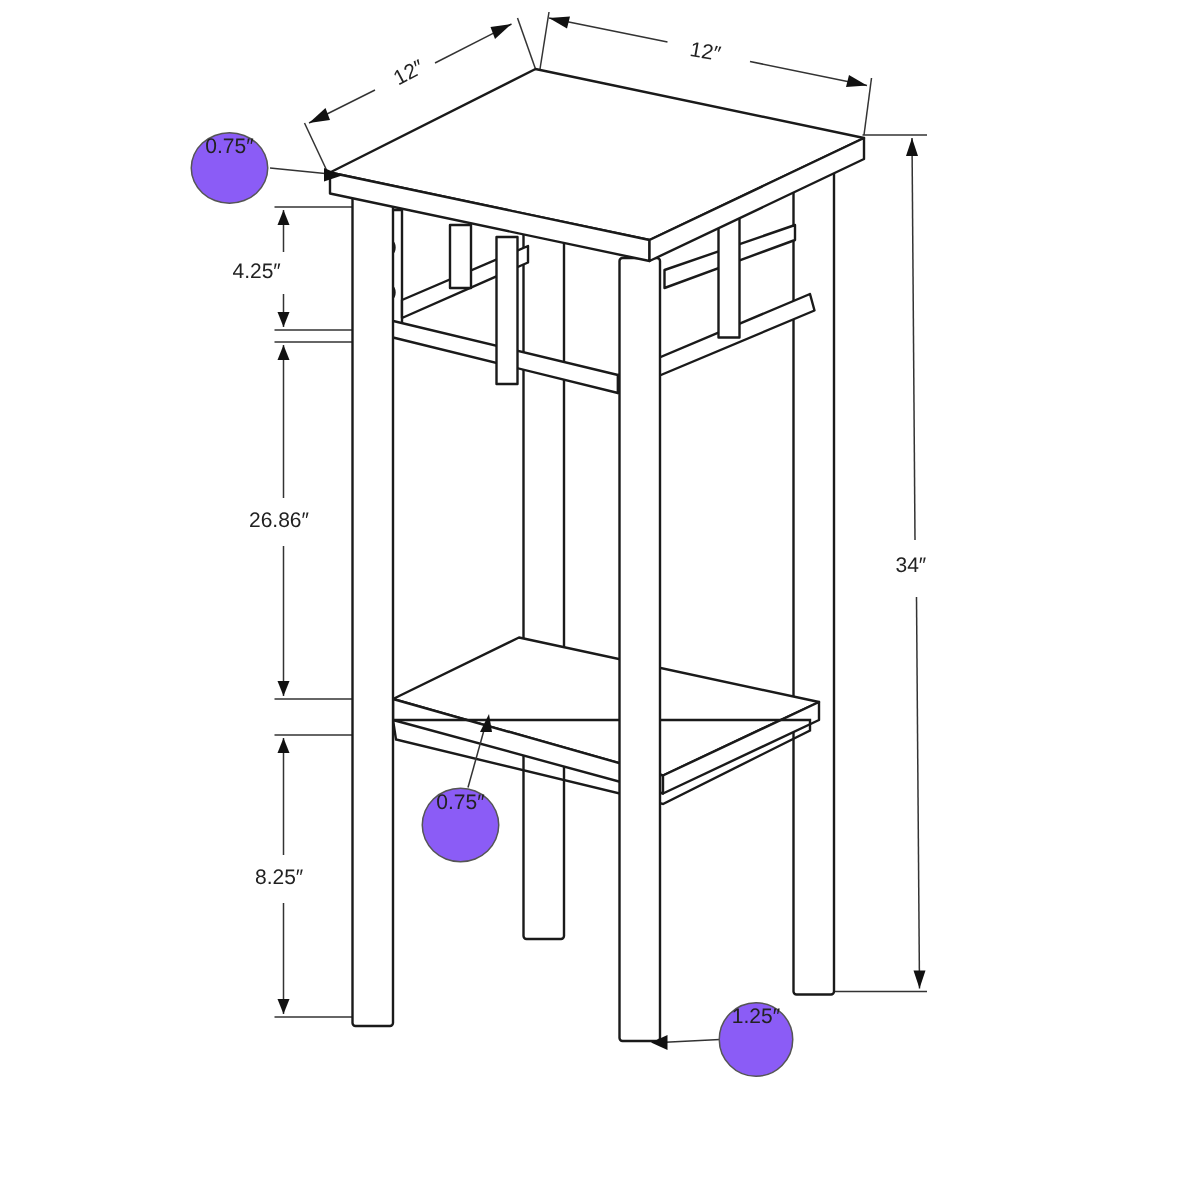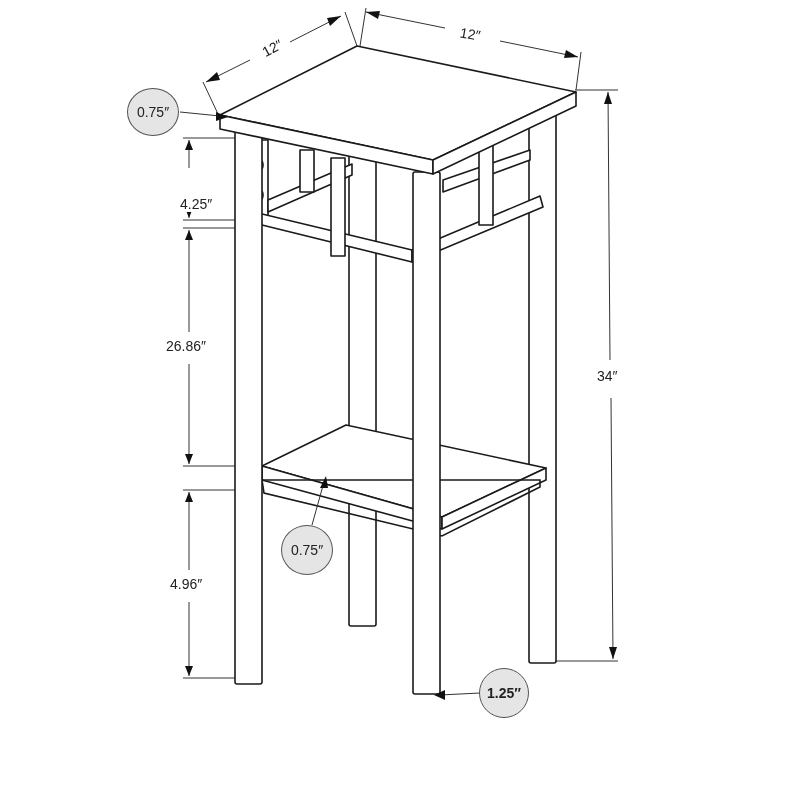--- a/index.html
+++ b/index.html
@@ -3,21 +3,21 @@
 <meta charset="utf-8">
 <style>
   html, body { margin: 0; padding: 0; background: #ffffff; }
   body { width: 800px; height: 800px; overflow: hidden; font-family: "Liberation Sans", sans-serif; }
   #stage { position: relative; width: 800px; height: 800px; }
   svg { position: absolute; left: 0; top: 0; }
   .ln { stroke: #1a1a1a; stroke-width: 1.6; fill: #fff; stroke-linejoin: round; }
   .lnn { stroke: #1a1a1a; stroke-width: 1.6; fill: none; }
   .dim { stroke: #333; stroke-width: 1; fill: none; }
   .lbl { position: absolute; font-size: 14px; color: #222; font-family: "Liberation Sans", sans-serif; white-space: nowrap; background: #fff; }
-  .circ { position: absolute; border: 1px solid #555; border-radius: 50%; display: flex; align-items: center; justify-content: center; font-size: 14px; color: #222; background: #e5e5e5; }
+  .circ { position: absolute; border: 1px solid #555; border-radius: 50%; display: flex; align-items: flex-start; justify-content: center; font-size: 14px; color: #222; background: #8b5cf6; }
 </style>
 </head>
 <body>
 
 <div id="stage">
 <svg width="800" height="800" viewBox="0 0 800 800">
 
   <g>
     <line class="dim" x1="203" y1="82" x2="218" y2="114"></line>
     <line class="dim" x1="345" y1="12" x2="357" y2="46"></line>
@@ -108,23 +108,23 @@
   <polygon points="326,476 320,488 328,488" fill="#111"></polygon>
   <line class="dim" x1="480" y1="693" x2="440" y2="695"></line>
   <polygon points="434,695 445,690 445,700" fill="#111"></polygon>
 </svg>
 
 <span class="lbl" style="left:262px;top:40px;transform:rotate(-28deg);">12″</span>
 <span class="lbl" style="left:460px;top:26px;transform:rotate(10deg);">12″</span>
 <div class="circ" style="left:127px;top:88px;width:50px;height:46px;">
       <span>0.75″</span>
     </div>
-<span class="lbl" style="left:180px;top:172px;margin-top:24px;">4.25″</span>
+<span class="lbl" style="left:155px;top:172px;">4.25″</span>
 <span class="lbl" style="left:166px;top:338px;">26.86″</span>
 <div class="circ" style="left:281px;top:525px;width:50px;height:48px;">
       <span>0.75″</span>
     </div>
-<span class="lbl" style="left:170px;top:576px;">4.96″</span>
+<span class="lbl" style="left:170px;top:576px;">8.25″</span>
 <span class="lbl" style="left:597px;top:368px;">34″</span>
-<div class="circ" style="left:479px;top:668px;width:48px;height:48px;font-weight:bold;">
+<div class="circ" style="left:479px;top:668px;width:48px;height:48px;">
       <span>1.25″</span>
     </div>
 </div>
 
 </body></html>

